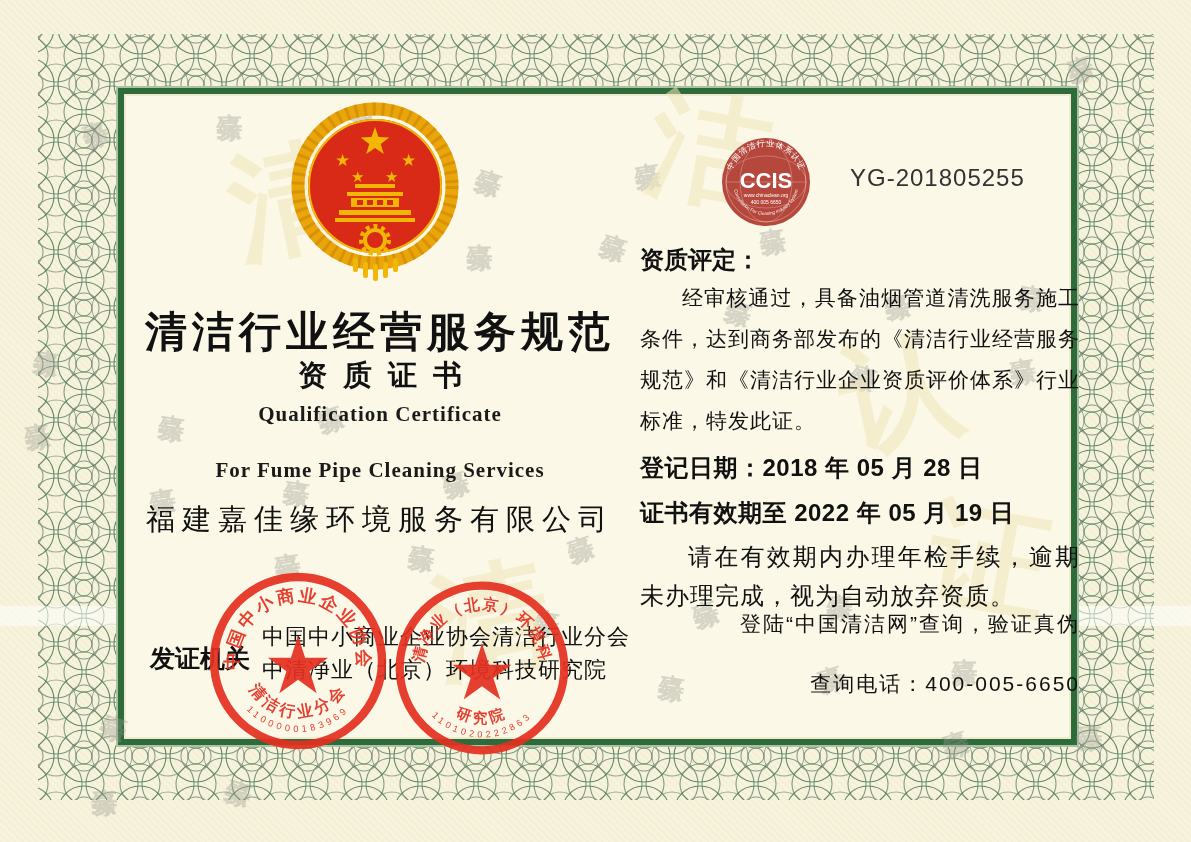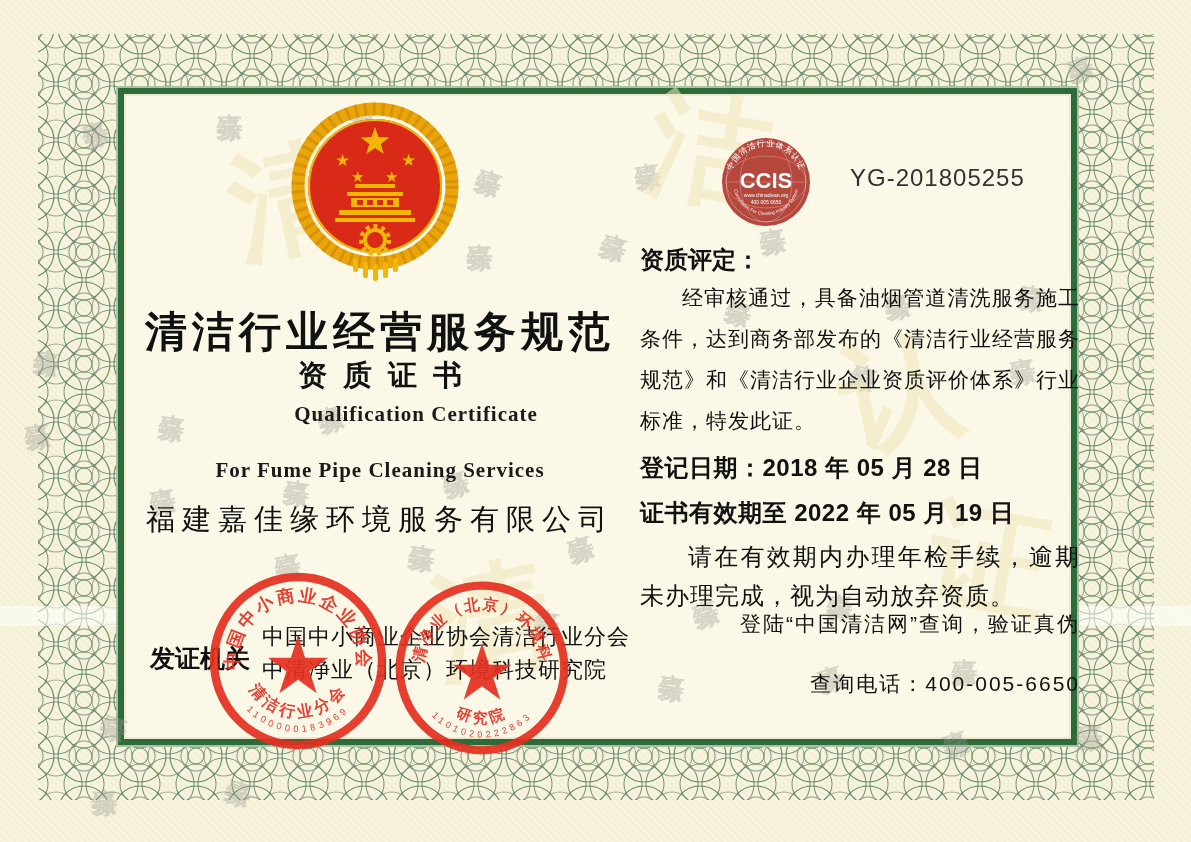--- a/index.html
+++ b/index.html
@@ -34,21 +34,21 @@
     position:absolute;font-size:120px;color:#f1e7bb;opacity:.55;font-weight:bold;
     z-index:3;pointer-events:none;line-height:1;
   }
   .content{position:absolute;inset:0;z-index:5;}
   .abs{position:absolute;}
   .left-col-center{left:126px;width:508px;text-align:center;}
 
   .title-cn{top:304px;font-size:42px;font-weight:bold;color:#111;letter-spacing:5px;}
   .title-sub{top:356px;font-size:29px;font-weight:bold;color:#111;letter-spacing:16px;text-indent:16px;}
   .title-en{font-family:"Liberation Serif",serif;font-weight:bold;color:#1a1a1a;font-size:21px;letter-spacing:1px;}
-  .en1{top:402px;padding-left:36px;}
+  .en1{top:402px;}
   .en2{top:430px;margin-top:28px;}
   .company{top:500px;font-family:"Liberation Serif",serif;font-size:29px;color:#111;letter-spacing:7px;}
 
   .cert-no{left:850px;top:164px;font-size:24px;color:#333;letter-spacing:1px;font-weight:500;}
 
   .right-col{left:640px;width:440px;color:#111;}
   .assess-label{top:244px;font-size:24px;font-weight:bold;}
   .assess-body{
     top:278px;font-family:"Liberation Serif",serif;font-size:21px;line-height:41px;
     text-align:justify;text-indent:2em;letter-spacing:1px;

